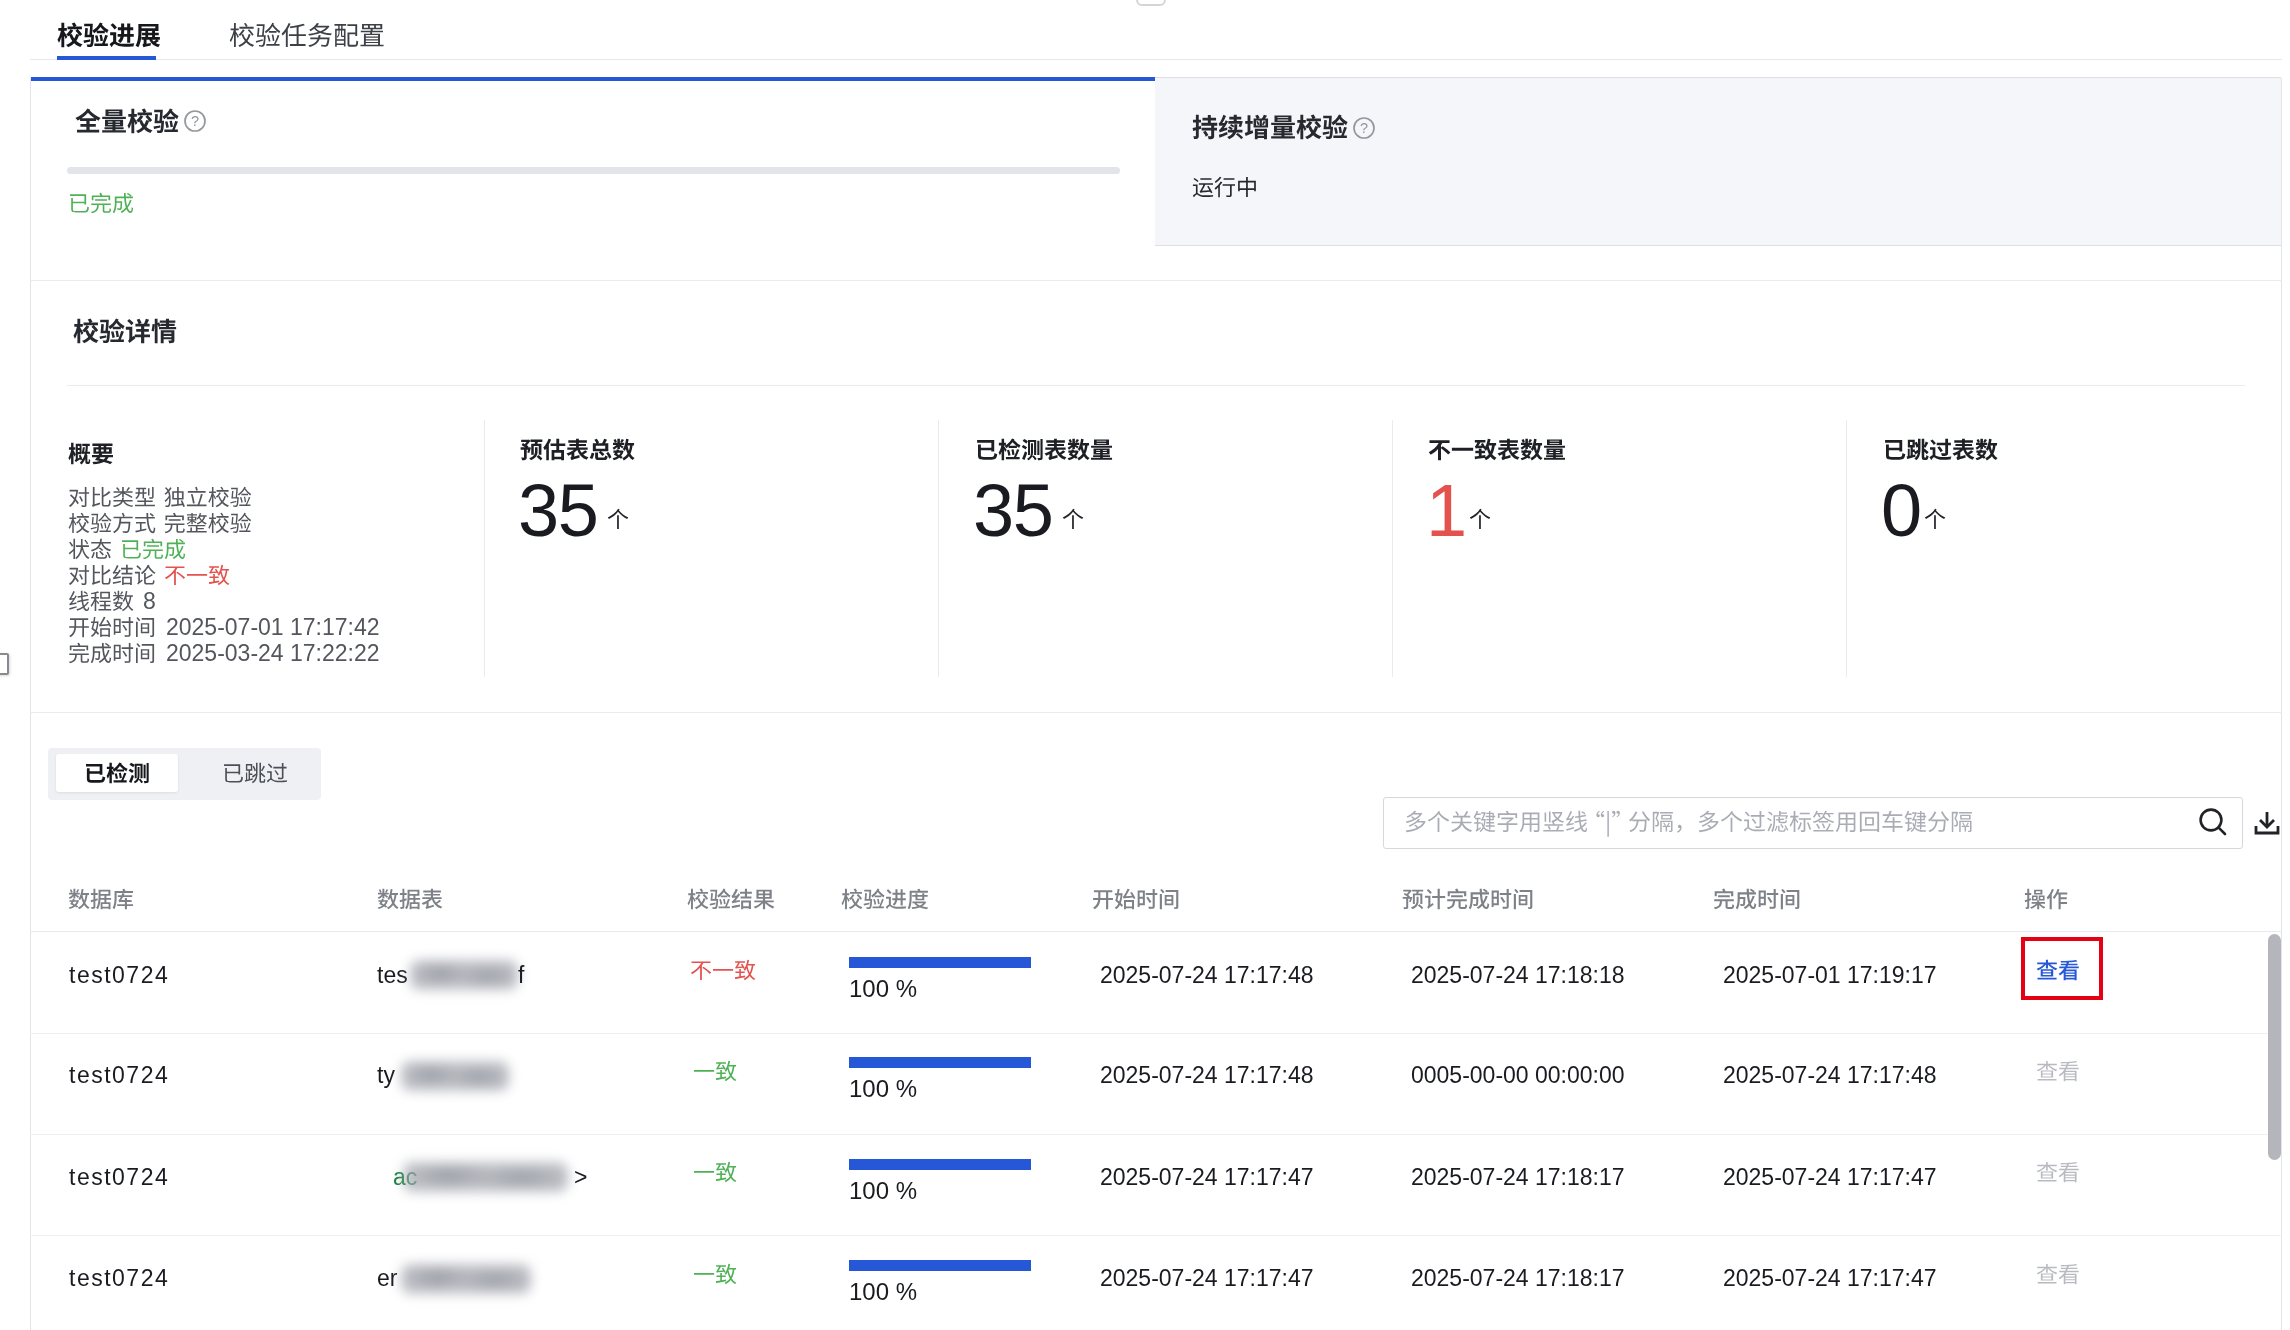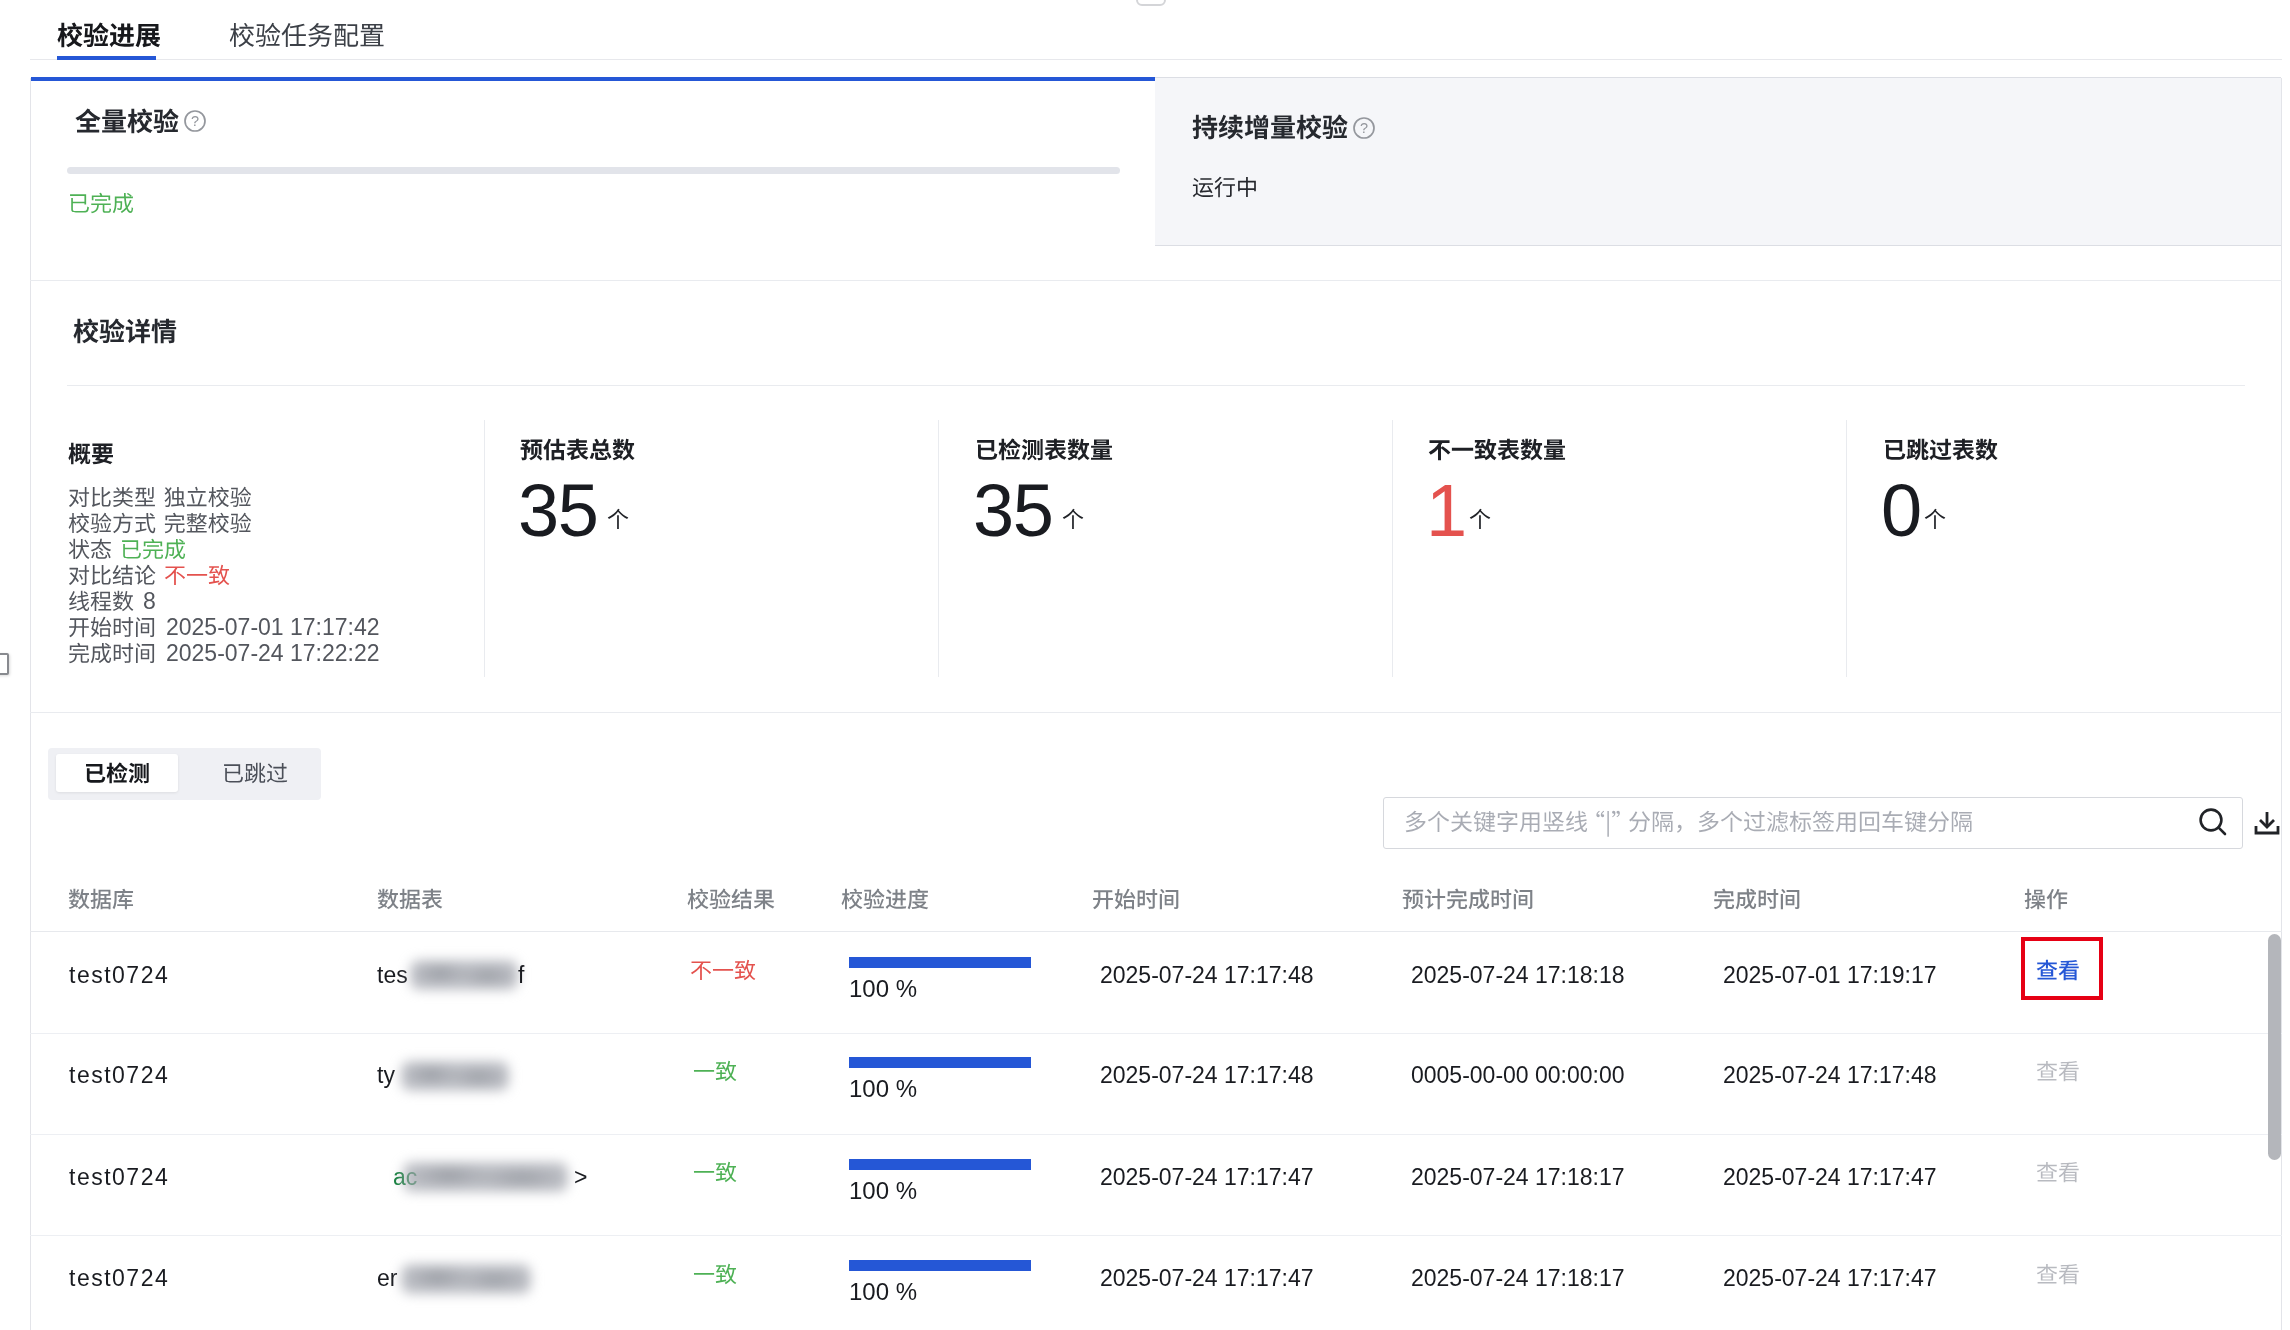--- a/index.html
+++ b/index.html
@@ -74,21 +74,21 @@
         <path d="M54 -54 70 18C162 -10 282 -46 398 -80L387 -144C264 -109 137 -74 54 -54ZM704 -780C754 -756 817 -717 849 -689L893 -736C861 -763 797 -800 748 -822ZM72 -423C86 -430 110 -436 232 -452C188 -387 149 -337 130 -317C99 -280 76 -255 54 -251C63 -232 74 -197 78 -182C99 -194 133 -204 384 -255C382 -270 382 -298 384 -318L185 -282C261 -372 337 -482 401 -592L338 -630C319 -593 297 -555 275 -519L148 -506C208 -591 266 -699 309 -804L239 -837C199 -717 126 -589 104 -556C82 -522 65 -499 47 -494C56 -474 68 -438 72 -423ZM887 -349C847 -286 793 -228 728 -178C712 -231 698 -295 688 -367L943 -415L931 -481L679 -434C674 -476 669 -520 666 -566L915 -604L903 -670L662 -634C659 -701 658 -770 658 -842H584C585 -767 587 -694 591 -623L433 -600L445 -532L595 -555C598 -509 603 -464 608 -421L413 -385L425 -317L617 -353C629 -270 645 -195 666 -133C581 -76 483 -31 381 0C399 17 418 44 428 62C522 29 611 -14 691 -66C732 24 786 77 857 77C926 77 949 44 963 -68C946 -75 922 -91 907 -108C902 -19 892 4 865 4C821 4 784 -37 753 -110C832 -170 900 -241 950 -319Z M1532 -733H1834V-549H1532ZM1462 -798V-484H1907V-798ZM1448 -209V-144H1644V-13H1381V53H1963V-13H1718V-144H1919V-209H1718V-330H1941V-396H1425V-330H1644V-209ZM1361 -826C1287 -792 1155 -763 1043 -744C1052 -728 1062 -703 1065 -687C1112 -693 1162 -702 1212 -712V-558H1049V-488H1202C1162 -373 1093 -243 1028 -172C1041 -154 1059 -124 1067 -103C1118 -165 1171 -264 1212 -365V78H1286V-353C1320 -311 1360 -257 1377 -229L1422 -288C1402 -311 1315 -401 1286 -426V-488H1411V-558H1286V-729C1333 -740 1377 -753 1413 -768Z M2443 -821C2425 -782 2393 -723 2368 -688L2417 -664C2443 -697 2477 -747 2506 -793ZM2088 -793C2114 -751 2141 -696 2150 -661L2207 -686C2198 -722 2171 -776 2143 -815ZM2410 -260C2387 -208 2355 -164 2317 -126C2279 -145 2240 -164 2203 -180C2217 -204 2233 -231 2247 -260ZM2110 -153C2159 -134 2214 -109 2264 -83C2200 -37 2123 -5 2041 14C2054 28 2070 54 2077 72C2169 47 2254 8 2326 -50C2359 -30 2389 -11 2412 6L2460 -43C2437 -59 2408 -77 2375 -95C2428 -152 2470 -222 2495 -309L2454 -326L2442 -323H2278L2300 -375L2233 -387C2226 -367 2216 -345 2206 -323H2070V-260H2175C2154 -220 2131 -183 2110 -153ZM2257 -841V-654H2050V-592H2234C2186 -527 2109 -465 2039 -435C2054 -421 2071 -395 2080 -378C2141 -411 2207 -467 2257 -526V-404H2327V-540C2375 -505 2436 -458 2461 -435L2503 -489C2479 -506 2391 -562 2342 -592H2531V-654H2327V-841ZM2629 -832C2604 -656 2559 -488 2481 -383C2497 -373 2526 -349 2538 -337C2564 -374 2586 -418 2606 -467C2628 -369 2657 -278 2694 -199C2638 -104 2560 -31 2451 22C2465 37 2486 67 2493 83C2595 28 2672 -41 2731 -129C2781 -44 2843 24 2921 71C2933 52 2955 26 2972 12C2888 -33 2822 -106 2771 -198C2824 -301 2858 -426 2880 -576H2948V-646H2663C2677 -702 2689 -761 2698 -821ZM2809 -576C2793 -461 2769 -361 2733 -276C2695 -366 2667 -468 2648 -576Z" fill="#53565d"></path>
       </svg></div>
 <div style="position:absolute;left:143px;top:589.9px;font-size:23px;font-weight:400;color:#53565d;line-height:1;white-space:pre;">8</div>
 <div style="position:absolute;left:68px;top:615.8px;line-height:0"><svg width="88.0" height="22.0" viewBox="0 -880 4000 1000" style="overflow:visible">
         <path d="M649 -703V-418H369V-461V-703ZM52 -418V-346H288C274 -209 223 -75 54 28C74 41 101 66 114 84C299 -33 351 -189 365 -346H649V81H726V-346H949V-418H726V-703H918V-775H89V-703H293V-461L292 -418Z M1462 -327V80H1531V36H1833V78H1905V-327ZM1531 -31V-259H1833V-31ZM1429 -407C1458 -419 1501 -423 1873 -452C1886 -426 1897 -402 1905 -381L1969 -414C1938 -491 1868 -608 1800 -695L1740 -666C1774 -622 1808 -569 1838 -517L1519 -497C1585 -587 1651 -703 1705 -819L1627 -841C1577 -714 1495 -580 1468 -544C1443 -508 1423 -484 1404 -480C1413 -460 1425 -423 1429 -407ZM1202 -565H1316C1304 -437 1281 -329 1247 -241C1213 -268 1178 -295 1144 -319C1163 -390 1184 -477 1202 -565ZM1065 -292C1115 -258 1168 -216 1217 -174C1171 -84 1112 -20 1040 19C1056 33 1076 60 1086 78C1162 31 1223 -34 1271 -124C1309 -87 1342 -52 1364 -21L1410 -82C1385 -115 1347 -154 1303 -193C1349 -305 1377 -448 1389 -630L1345 -637L1333 -635H1216C1229 -703 1240 -770 1248 -831L1178 -836C1171 -774 1161 -705 1148 -635H1043V-565H1134C1113 -462 1088 -363 1065 -292Z M2474 -452C2527 -375 2595 -269 2627 -208L2693 -246C2659 -307 2590 -409 2536 -485ZM2324 -402V-174H2153V-402ZM2324 -469H2153V-688H2324ZM2081 -756V-25H2153V-106H2394V-756ZM2764 -835V-640H2440V-566H2764V-33C2764 -13 2756 -6 2736 -6C2714 -4 2640 -4 2562 -7C2573 15 2585 49 2590 70C2690 70 2754 69 2790 56C2826 44 2840 22 2840 -33V-566H2962V-640H2840V-835Z M3091 -615V80H3168V-615ZM3106 -791C3152 -747 3204 -684 3227 -644L3289 -684C3265 -726 3211 -785 3164 -827ZM3379 -295H3619V-160H3379ZM3379 -491H3619V-358H3379ZM3311 -554V-98H3690V-554ZM3352 -784V-713H3836V-11C3836 2 3832 6 3819 7C3806 7 3765 8 3723 6C3733 25 3743 57 3747 75C3808 75 3851 75 3878 63C3904 50 3913 31 3913 -11V-784Z" fill="#53565d"></path>
       </svg></div>
 <div style="position:absolute;left:166px;top:615.9px;font-size:23px;font-weight:400;color:#53565d;line-height:1;white-space:pre;">2025-07-01 17:17:42</div>
 <div style="position:absolute;left:68px;top:641.8px;line-height:0"><svg width="88.0" height="22.0" viewBox="0 -880 4000 1000" style="overflow:visible">
         <path d="M227 -546V-477H771V-546ZM56 -360V-290H325C313 -112 272 -25 44 19C58 34 78 62 84 81C334 28 387 -81 402 -290H578V-39C578 41 601 64 694 64C713 64 827 64 847 64C927 64 948 29 957 -108C937 -114 905 -126 888 -138C885 -23 879 -5 841 -5C815 -5 721 -5 701 -5C660 -5 653 -10 653 -39V-290H943V-360ZM421 -827C439 -796 458 -758 471 -725H82V-503H157V-653H838V-503H916V-725H560C546 -762 520 -812 496 -849Z M1544 -839C1544 -782 1546 -725 1549 -670H1128V-389C1128 -259 1119 -86 1036 37C1054 46 1086 72 1099 87C1191 -45 1206 -247 1206 -388V-395H1389C1385 -223 1380 -159 1367 -144C1359 -135 1350 -133 1335 -133C1318 -133 1275 -133 1229 -138C1241 -119 1249 -89 1250 -68C1299 -65 1345 -65 1371 -67C1398 -70 1415 -77 1431 -96C1452 -123 1457 -208 1462 -433C1462 -443 1463 -465 1463 -465H1206V-597H1554C1566 -435 1590 -287 1628 -172C1562 -96 1485 -34 1396 13C1412 28 1439 59 1451 75C1528 29 1597 -26 1658 -92C1704 11 1764 73 1841 73C1918 73 1946 23 1959 -148C1939 -155 1911 -172 1894 -189C1888 -56 1876 -4 1847 -4C1796 -4 1751 -61 1714 -159C1788 -255 1847 -369 1890 -500L1815 -519C1783 -418 1740 -327 1686 -247C1660 -344 1641 -463 1630 -597H1951V-670H1626C1623 -725 1622 -781 1622 -839ZM1671 -790C1735 -757 1812 -706 1850 -670L1897 -722C1858 -756 1779 -805 1716 -836Z M2474 -452C2527 -375 2595 -269 2627 -208L2693 -246C2659 -307 2590 -409 2536 -485ZM2324 -402V-174H2153V-402ZM2324 -469H2153V-688H2324ZM2081 -756V-25H2153V-106H2394V-756ZM2764 -835V-640H2440V-566H2764V-33C2764 -13 2756 -6 2736 -6C2714 -4 2640 -4 2562 -7C2573 15 2585 49 2590 70C2690 70 2754 69 2790 56C2826 44 2840 22 2840 -33V-566H2962V-640H2840V-835Z M3091 -615V80H3168V-615ZM3106 -791C3152 -747 3204 -684 3227 -644L3289 -684C3265 -726 3211 -785 3164 -827ZM3379 -295H3619V-160H3379ZM3379 -491H3619V-358H3379ZM3311 -554V-98H3690V-554ZM3352 -784V-713H3836V-11C3836 2 3832 6 3819 7C3806 7 3765 8 3723 6C3733 25 3743 57 3747 75C3808 75 3851 75 3878 63C3904 50 3913 31 3913 -11V-784Z" fill="#53565d"></path>
       </svg></div>
-<div style="position:absolute;left:166px;top:641.9px;font-size:23px;font-weight:400;color:#53565d;line-height:1;white-space:pre;">2025-07-24 17:22:22</div>
+<div style="position:absolute;left:166px;top:641.9px;font-size:23px;font-weight:400;color:#53565d;line-height:1;white-space:pre;">2025-03-24 17:22:22</div>
 <div style="position:absolute;left:520px;top:438.3px;line-height:0"><svg width="115.0" height="23.0" viewBox="0 -880 5000 1000" style="overflow:visible">
         <path d="M651 -477V-294C651 -200 621 -74 400 0C428 21 460 60 475 84C723 -10 763 -162 763 -293V-477ZM724 -66C780 -17 858 51 894 94L977 13C937 -28 856 -93 801 -138ZM67 -581C114 -551 175 -513 226 -478H26V-372H175V-41C175 -30 171 -27 157 -26C143 -26 96 -26 54 -27C69 5 85 54 90 88C157 88 207 85 244 67C282 49 291 17 291 -39V-372H351C340 -325 327 -279 316 -246L405 -227C428 -287 455 -381 477 -465L403 -481L387 -478H341L367 -513C348 -527 322 -543 294 -561C350 -617 409 -694 451 -763L379 -813L358 -807H50V-703H283C260 -670 234 -637 209 -612L130 -658ZM488 -634V-151H599V-527H815V-155H932V-634H754L778 -706H971V-811H456V-706H650L638 -634Z M1242 -846C1191 -703 1104 -560 1014 -470C1034 -441 1067 -375 1078 -345C1099 -368 1120 -393 1141 -420V88H1255V-596C1294 -665 1328 -739 1355 -810ZM1329 -645V-530H1579V-355H1374V90H1493V47H1790V86H1914V-355H1704V-530H1970V-645H1704V-850H1579V-645ZM1493 -66V-242H1790V-66Z M2235 89C2265 70 2311 56 2597 -30C2590 -55 2580 -104 2577 -137L2361 -78V-248C2408 -282 2452 -320 2490 -359C2566 -151 2690 -4 2898 66C2916 34 2951 -14 2977 -39C2887 -64 2811 -106 2750 -160C2808 -193 2873 -236 2930 -277L2830 -351C2792 -314 2735 -270 2682 -234C2650 -275 2624 -320 2604 -370H2942V-472H2558V-528H2869V-623H2558V-676H2908V-777H2558V-850H2437V-777H2099V-676H2437V-623H2149V-528H2437V-472H2056V-370H2340C2253 -301 2133 -240 2021 -205C2046 -181 2082 -136 2099 -108C2145 -125 2191 -146 2236 -170V-97C2236 -53 2208 -29 2185 -17C2204 7 2228 60 2235 89Z M3744 -213C3801 -143 3858 -47 3876 17L3977 -42C3956 -108 3896 -198 3837 -266ZM3266 -250V-65C3266 46 3304 80 3452 80C3482 80 3615 80 3647 80C3760 80 3796 49 3811 -76C3777 -83 3724 -101 3698 -119C3692 -42 3683 -29 3637 -29C3602 -29 3491 -29 3464 -29C3404 -29 3394 -34 3394 -66V-250ZM3113 -237C3099 -156 3069 -64 3031 -13L3143 38C3186 -28 3216 -128 3228 -216ZM3298 -544H3704V-418H3298ZM3167 -656V-306H3489L3419 -250C3479 -209 3550 -143 3585 -96L3672 -173C3640 -212 3579 -267 3520 -306H3840V-656H3699L3785 -800L3660 -852C3639 -792 3604 -715 3569 -656H3383L3440 -683C3424 -732 3380 -799 3338 -849L3235 -800C3268 -757 3302 -700 3320 -656Z M4424 -838C4408 -800 4380 -745 4358 -710L4434 -676C4460 -707 4492 -753 4525 -798ZM4374 -238C4356 -203 4332 -172 4305 -145L4223 -185L4253 -238ZM4080 -147C4126 -129 4175 -105 4223 -80C4166 -45 4099 -19 4026 -3C4046 18 4069 60 4080 87C4170 62 4251 26 4319 -25C4348 -7 4374 11 4395 27L4466 -51C4446 -65 4421 -80 4395 -96C4446 -154 4485 -226 4510 -315L4445 -339L4427 -335H4301L4317 -374L4211 -393C4204 -374 4196 -355 4187 -335H4060V-238H4137C4118 -204 4098 -173 4080 -147ZM4067 -797C4091 -758 4115 -706 4122 -672H4043V-578H4191C4145 -529 4081 -485 4022 -461C4044 -439 4070 -400 4084 -373C4134 -401 4187 -442 4233 -488V-399H4344V-507C4382 -477 4421 -444 4443 -423L4506 -506C4488 -519 4433 -552 4387 -578H4534V-672H4344V-850H4233V-672H4130L4213 -708C4205 -744 4179 -795 4153 -833ZM4612 -847C4590 -667 4545 -496 4465 -392C4489 -375 4534 -336 4551 -316C4570 -343 4588 -373 4604 -406C4623 -330 4646 -259 4675 -196C4623 -112 4550 -49 4449 -3C4469 20 4501 70 4511 94C4605 46 4678 -14 4734 -89C4779 -20 4835 38 4904 81C4921 51 4956 8 4982 -13C4906 -55 4846 -118 4799 -196C4847 -295 4877 -413 4896 -554H4959V-665H4691C4703 -719 4714 -774 4722 -831ZM4784 -554C4774 -469 4759 -393 4736 -327C4709 -397 4689 -473 4675 -554Z" fill="#1e2025"></path>
       </svg></div>
 <div style="position:absolute;left:518px;top:473.8px;font-size:74px;font-weight:400;color:#191b20;line-height:1;white-space:pre;letter-spacing:-1.5px;">35</div>
 <div style="position:absolute;left:607px;top:507.8px;line-height:0"><svg width="22.0" height="22.0" viewBox="0 -880 1000 1000" style="overflow:visible">
         <path d="M460 -546V79H538V-546ZM506 -841C406 -674 224 -528 35 -446C56 -428 78 -399 91 -377C245 -452 393 -568 501 -706C634 -550 766 -454 914 -376C926 -400 949 -428 969 -444C815 -519 673 -613 545 -766L573 -810Z" fill="#222429"></path>
       </svg></div>
 <div style="position:absolute;left:975px;top:438.3px;line-height:0"><svg width="138.0" height="23.0" viewBox="0 -880 6000 1000" style="overflow:visible">
         <path d="M91 -793V-674H711V-461H255V-597H131V-130C131 23 189 62 383 62C428 62 669 62 717 62C900 62 944 7 967 -183C932 -190 877 -210 846 -230C831 -84 816 -58 712 -58C653 -58 434 -58 382 -58C272 -58 255 -67 255 -130V-343H711V-296H836V-793Z M1392 -347C1416 -271 1439 -172 1446 -107L1544 -134C1534 -198 1510 -295 1485 -371ZM1583 -377C1599 -302 1616 -203 1621 -139L1718 -154C1712 -219 1694 -314 1675 -389ZM1609 -861C1548 -748 1448 -641 1344 -567V-669H1265V-850H1156V-669H1038V-558H1147C1124 -446 1078 -314 1027 -240C1044 -208 1070 -154 1081 -118C1109 -162 1134 -224 1156 -294V89H1265V-377C1283 -339 1300 -302 1310 -276L1379 -356C1363 -383 1291 -490 1265 -524V-558H1332L1296 -535C1317 -511 1352 -460 1365 -436C1399 -460 1433 -487 1466 -517V-443H1821V-524C1856 -497 1891 -473 1925 -452C1936 -484 1961 -538 1981 -568C1880 -617 1765 -706 1692 -788L1712 -822ZM1631 -698C1679 -646 1736 -592 1795 -544H1495C1543 -591 1590 -643 1631 -698ZM1345 -56V49H1941V-56H1789C1836 -144 1888 -264 1928 -367L1824 -390C1794 -288 1740 -149 1691 -56Z M2305 -797V-139H2395V-711H2568V-145H2662V-797ZM2846 -833V-31C2846 -16 2841 -11 2826 -11C2811 -11 2764 -10 2715 -12C2727 16 2741 60 2745 86C2817 86 2867 83 2898 67C2930 51 2940 23 2940 -31V-833ZM2709 -758V-141H2800V-758ZM2066 -754C2121 -723 2196 -677 2231 -646L2304 -743C2266 -773 2190 -815 2137 -841ZM2028 -486C2082 -457 2156 -412 2192 -383L2264 -479C2224 -507 2148 -548 2096 -573ZM2045 18 2153 79C2194 -19 2237 -135 2271 -243L2174 -305C2135 -188 2083 -61 2045 18ZM2436 -656V-273C2436 -161 2420 -54 2263 17C2278 32 2306 70 2314 90C2405 49 2457 -9 2487 -74C2531 -25 2583 41 2607 82L2683 34C2657 -9 2601 -74 2555 -121L2491 -83C2517 -144 2523 -210 2523 -272V-656Z M3235 89C3265 70 3311 56 3597 -30C3590 -55 3580 -104 3577 -137L3361 -78V-248C3408 -282 3452 -320 3490 -359C3566 -151 3690 -4 3898 66C3916 34 3951 -14 3977 -39C3887 -64 3811 -106 3750 -160C3808 -193 3873 -236 3930 -277L3830 -351C3792 -314 3735 -270 3682 -234C3650 -275 3624 -320 3604 -370H3942V-472H3558V-528H3869V-623H3558V-676H3908V-777H3558V-850H3437V-777H3099V-676H3437V-623H3149V-528H3437V-472H3056V-370H3340C3253 -301 3133 -240 3021 -205C3046 -181 3082 -136 3099 -108C3145 -125 3191 -146 3236 -170V-97C3236 -53 3208 -29 3185 -17C3204 7 3228 60 3235 89Z M4424 -838C4408 -800 4380 -745 4358 -710L4434 -676C4460 -707 4492 -753 4525 -798ZM4374 -238C4356 -203 4332 -172 4305 -145L4223 -185L4253 -238ZM4080 -147C4126 -129 4175 -105 4223 -80C4166 -45 4099 -19 4026 -3C4046 18 4069 60 4080 87C4170 62 4251 26 4319 -25C4348 -7 4374 11 4395 27L4466 -51C4446 -65 4421 -80 4395 -96C4446 -154 4485 -226 4510 -315L4445 -339L4427 -335H4301L4317 -374L4211 -393C4204 -374 4196 -355 4187 -335H4060V-238H4137C4118 -204 4098 -173 4080 -147ZM4067 -797C4091 -758 4115 -706 4122 -672H4043V-578H4191C4145 -529 4081 -485 4022 -461C4044 -439 4070 -400 4084 -373C4134 -401 4187 -442 4233 -488V-399H4344V-507C4382 -477 4421 -444 4443 -423L4506 -506C4488 -519 4433 -552 4387 -578H4534V-672H4344V-850H4233V-672H4130L4213 -708C4205 -744 4179 -795 4153 -833ZM4612 -847C4590 -667 4545 -496 4465 -392C4489 -375 4534 -336 4551 -316C4570 -343 4588 -373 4604 -406C4623 -330 4646 -259 4675 -196C4623 -112 4550 -49 4449 -3C4469 20 4501 70 4511 94C4605 46 4678 -14 4734 -89C4779 -20 4835 38 4904 81C4921 51 4956 8 4982 -13C4906 -55 4846 -118 4799 -196C4847 -295 4877 -413 4896 -554H4959V-665H4691C4703 -719 4714 -774 4722 -831ZM4784 -554C4774 -469 4759 -393 4736 -327C4709 -397 4689 -473 4675 -554Z M5288 -666H5704V-632H5288ZM5288 -758H5704V-724H5288ZM5173 -819V-571H5825V-819ZM5046 -541V-455H5957V-541ZM5267 -267H5441V-232H5267ZM5557 -267H5732V-232H5557ZM5267 -362H5441V-327H5267ZM5557 -362H5732V-327H5557ZM5044 -22V65H5959V-22H5557V-59H5869V-135H5557V-168H5850V-425H5155V-168H5441V-135H5134V-59H5441V-22Z" fill="#1e2025"></path>
       </svg></div>

